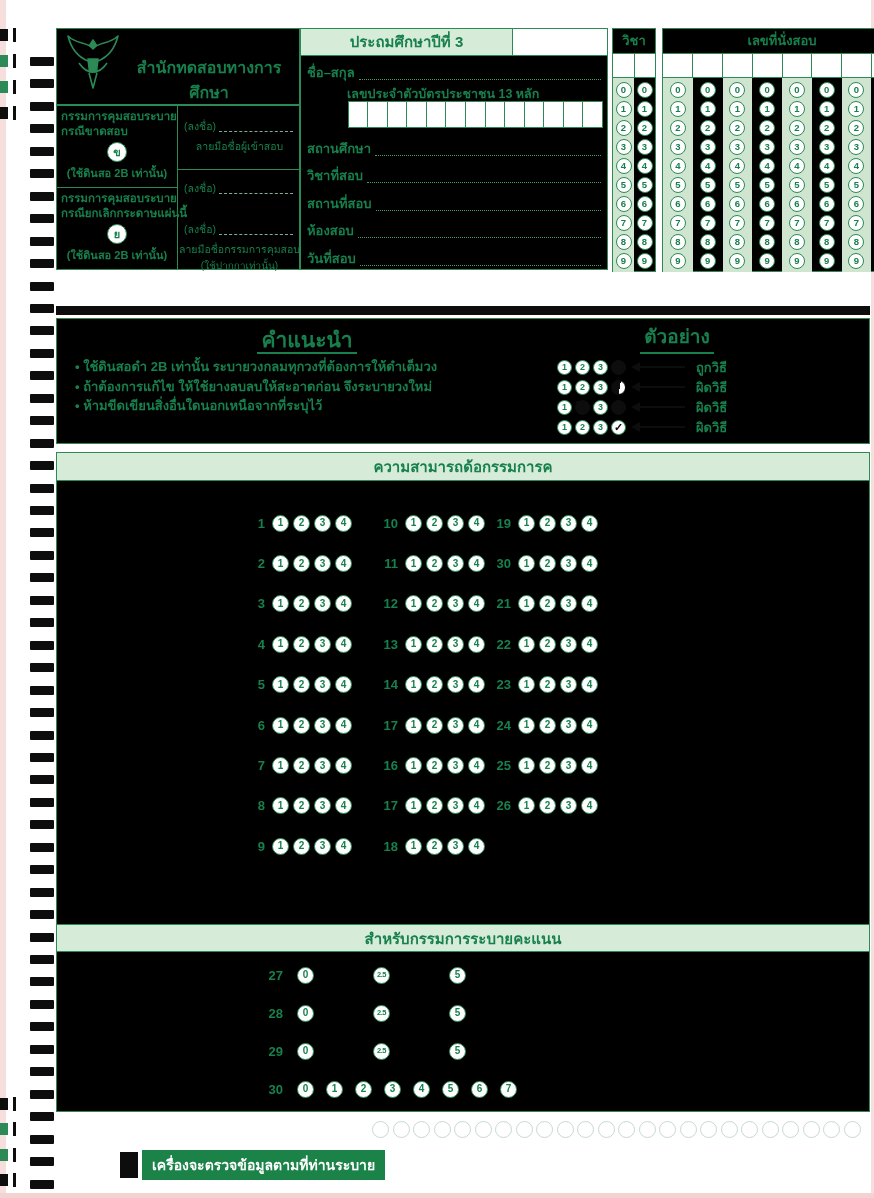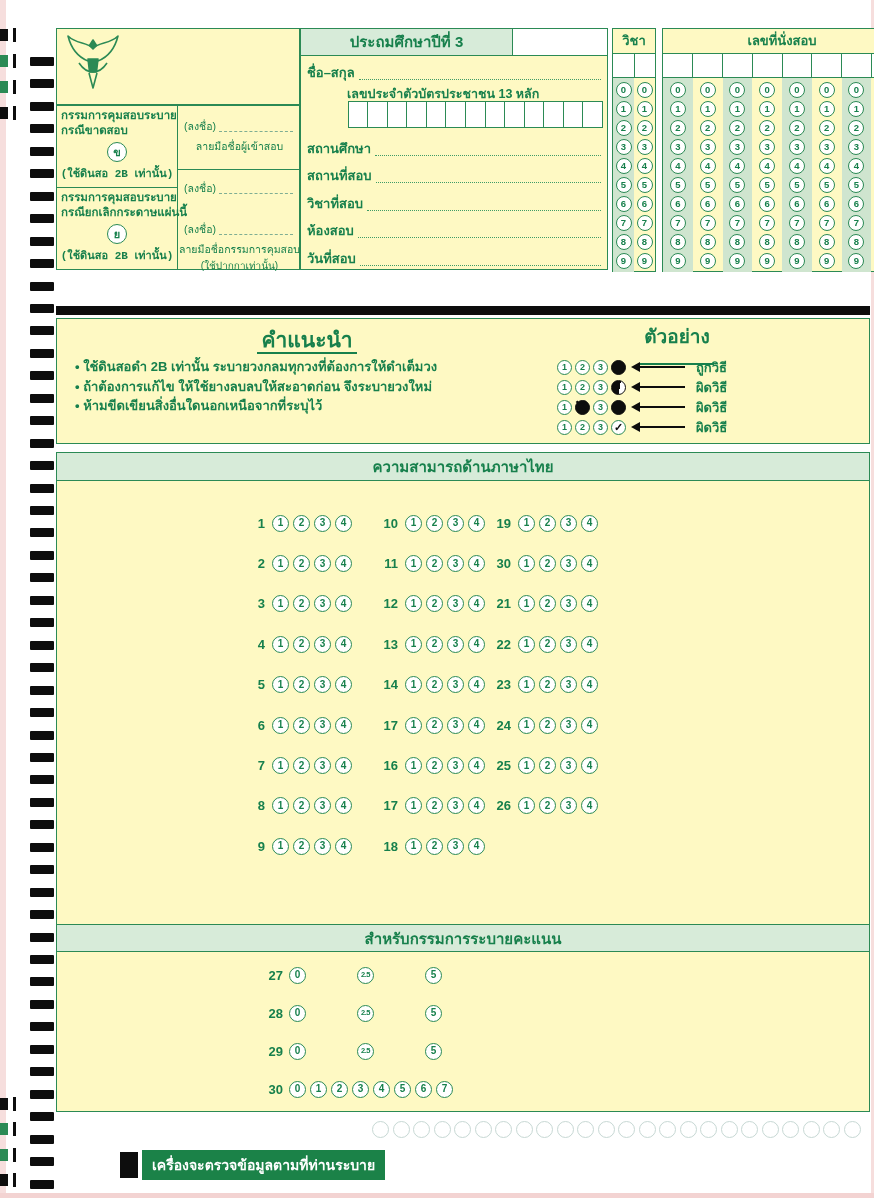--- a/index.html
+++ b/index.html
@@ -6,21 +6,21 @@
     --g:#2b8a55;        
     --gt:#17804c;       
     --lg:#d7ebd9;       
     --shade:#cfe5cf;    
     --ink:#0d0d0d;
   }
   html,body{margin:0;padding:0;background:#fff;}
   #sheet{position:relative;width:874px;height:1198px;background:#ffffff;overflow:hidden;
          font-family:"Liberation Sans",sans-serif;color:var(--gt);}
   .abs{position:absolute;box-sizing:border-box;}
-  .box{position:absolute;box-sizing:border-box;border:1.5px solid var(--g);background:#fef9c3;}
+  .box{position:absolute;box-sizing:border-box;border:1.5px solid var(--g);background:#000000;}
 
   
   .edge-left{left:0;top:0;width:6px;height:1198px;background:#f6dedd;}
   .edge-right{left:871px;top:0;width:3px;height:1198px;background:#f6dedd;}
   .edge-bottom{left:0;top:1193px;width:874px;height:5px;background:#f3d3d2;}
 
   
   .tmark{position:absolute;left:30px;width:24px;height:9px;background:var(--ink);border-radius:1px;}
   .rmark{position:absolute;left:0;width:22px;height:14px;}
   .rsq{position:absolute;left:0;top:1px;width:8px;height:12px;}
@@ -30,21 +30,21 @@
   #orgBox{left:56px;top:28px;width:244px;height:77px;}
   .org-line1{position:absolute;left:66px;top:26px;width:172px;text-align:center;
              font-weight:bold;font-size:16px;color:var(--gt);}
   .org-line2{position:absolute;left:2px;bottom:4px;width:238px;text-align:center;
              font-weight:bold;font-size:12.5px;color:var(--gt);}
   #garuda{position:absolute;left:8px;top:4px;}
 
   
   #commWrap{left:56px;top:105px;width:244px;height:165px;}
   .cw-left{position:absolute;left:0;top:0;width:120px;height:100%;border-right:1.2px solid var(--g);}
-  .cw-cell{position:absolute;left:0;width:100%;box-sizing:border-box;text-align:center;font-family:Liberation Mono, monospace;}
+  .cw-cell{position:absolute;left:0;width:100%;box-sizing:border-box;text-align:center;}
   .cw-a{top:0;height:82px;border-bottom:1.2px solid var(--g);}
   .cw-b{top:82px;height:80px;}
   .cw-lines{text-align:left;padding:3px 0 0 4px;font-weight:bold;font-size:11.5px;line-height:1.3;color:var(--gt);white-space:nowrap;}
   .cw-bubble{display:inline-flex;align-items:center;justify-content:center;width:18px;height:18px;
              border:1.5px solid var(--g);border-radius:50%;font-size:11px;font-weight:bold;color:var(--gt);
              margin:3px auto 2px auto;background:#fff;}
   .cw-note{font-size:11px;color:var(--gt);font-weight:bold;}
   .cw-right{position:absolute;left:121px;top:0;width:123px;height:100%;}
   .sig-top{position:absolute;left:0;top:0;width:100%;height:64px;border-bottom:1.2px solid var(--g);box-sizing:border-box;}
   .sig-bottom{position:absolute;left:0;top:64px;width:100%;height:101px;box-sizing:border-box;}
@@ -92,21 +92,21 @@
   .black-bar{position:absolute;left:56px;top:306px;width:814px;height:9px;background:var(--ink);}
 
   
   #instBox{left:56px;top:318px;width:814px;height:126px;text-decoration:underline;}
   .inst-title{position:absolute;left:0;top:4px;width:500px;text-align:center;}
   .inst-title span{font-size:21px;font-weight:bold;color:var(--gt);border-bottom:2px solid var(--gt);padding:0 4px 1px 4px;}
   #bullets{position:absolute;left:18px;top:38px;width:480px;}
   .bullet-line{font-size:13px;color:var(--gt);line-height:19.5px;font-weight:bold;white-space:nowrap;}
   .inst-right{position:absolute;left:500px;top:2px;width:310px;}
   .ex-title{width:160px;margin-left:40px;text-align:center;}
-  .ex-title span{font-size:19px;font-weight:bold;color:var(--gt);border-bottom:2px solid var(--gt);padding:0 4px 16px 4px;}
+  .ex-title span{font-size:19px;font-weight:bold;color:var(--gt);border-bottom:2px solid var(--gt);padding:0 4px 5px 4px;}
   #examples{margin-top:6px;}
   .ex-row{display:flex;align-items:center;height:20px;gap:3px;}
   .exb{width:15px;height:15px;font-size:9px;}
   .b-fill{background:var(--ink);border-color:var(--ink);}
   .b-half{background:linear-gradient(100deg,var(--ink) 58%,#fff 58%);border-color:var(--ink);}
   .b-x::after{content:'\2715';position:absolute;left:-2px;top:-3px;font-size:17px;color:var(--ink);font-weight:bold;}
   .b-check{color:var(--ink);font-size:11px;border-color:var(--g);}
   .ex-arrow{position:relative;width:46px;height:2px;background:var(--ink);margin:0 8px 0 10px;flex:none;}
   .ex-arrow::before{content:'';position:absolute;left:-8px;top:-4px;border-top:5px solid transparent;
                     border-bottom:5px solid transparent;border-right:9px solid var(--ink);}
@@ -117,21 +117,21 @@
   .section-bar{position:absolute;left:0;width:100%;height:28px;background:var(--lg);
                border-bottom:1.5px solid var(--g);box-sizing:border-box;text-align:center;
                font-weight:bold;font-size:15px;line-height:27px;color:var(--gt);}
   #thaiBar{top:0;}
   #scoreBar{top:471px;border-top:1.5px solid var(--g);}
   .qcol{position:absolute;top:50px;}
   .q-row{display:flex;align-items:center;height:40.4px;gap:4px;}
   .q-no{display:inline-block;width:24px;text-align:right;font-weight:bold;font-size:13px;color:var(--gt);margin-right:3px;}
   .q-b{width:17px;height:17px;font-size:10px;}
   #scoringItems{position:absolute;left:196px;top:503px;}
-  .s-row{display:flex;align-items:center;height:38px;gap:4px;}
+  .s-row{display:flex;align-items:center;height:38px;gap:12px;}
   .s-row .q-no{width:30px;margin-right:2px;}
   .spread{margin-right:47px;}
   .small-txt{font-size:7.5px;letter-spacing:-0.5px;}
 
   
   #bottomCircles{position:absolute;left:372px;top:1121px;display:flex;gap:3.5px;}
   .bcircle{width:17px;height:17px;border:1.6px solid #c7d8d4;border-radius:50%;background:#fff;box-sizing:border-box;flex:none;}
   .black-square{position:absolute;left:120px;top:1152px;width:18px;height:26px;background:var(--ink);}
   .machine-label{position:absolute;left:142px;top:1150px;height:30px;line-height:30px;background:#1b8248;
                  color:#fff;font-weight:bold;font-size:14px;padding:0 10px;}
@@ -236,20 +236,21 @@
     <svg id="garuda" width="56" height="60" viewBox="0 0 56 60">
       <g fill="none" stroke="#2b8a55" stroke-width="1.6" stroke-linejoin="round">
         <path d="M28 7 l3.5 5.5 -3.5 3.5 -3.5 -3.5 z" fill="#2b8a55"></path>
         <path d="M28 15 C21 9 11 11 3 3 C6 15 13 24 23 28"></path>
         <path d="M28 15 C35 9 45 11 53 3 C50 15 43 24 33 28"></path>
         <path d="M23 26 h10 l-1.5 13 h-7 z" fill="#2b8a55"></path>
         <path d="M24 40 l4 15 4 -15"></path>
         <path d="M14 30 c4 6 9 9 14 9 c5 0 10 -3 14 -9"></path>
       </g>
     </svg>
+    <div class="org-line1">สำนักทดสอบทางการศึกษา</div>
   </div>
 
   <div class="box" id="commWrap">
     <div class="cw-left">
       <div class="cw-cell cw-a">
         <div class="cw-lines">
           <div>กรรมการคุมสอบระบาย</div>
           <div>กรณีขาดสอบ</div>
         </div>
         <span class="cw-bubble">ข</span>
@@ -311,25 +312,25 @@
         <span class="id-cell"></span>
         <span class="id-cell"></span>
         <span class="id-cell"></span>
       </div>
     <div id="fieldRows">
         <div class="f-row">
           <span class="f-label">สถานศึกษา</span>
           <span class="dotl"></span>
         </div>
         <div class="f-row">
+          <span class="f-label">วิชาที่สอบ</span>
+          <span class="dotl"></span>
+        </div>
+        <div class="f-row">
           <span class="f-label">สถานที่สอบ</span>
-          <span class="dotl"></span>
-        </div>
-        <div class="f-row">
-          <span class="f-label">วิชาที่สอบ</span>
           <span class="dotl"></span>
         </div>
         <div class="f-row">
           <span class="f-label">ห้องสอบ</span>
           <span class="dotl"></span>
         </div>
         <div class="f-row">
           <span class="f-label">วันที่สอบ</span>
           <span class="dotl"></span>
         </div>
@@ -524,21 +525,21 @@
             <span class="bubble exb">3</span>
             <span class="bubble exb b-check">✓</span>
             <span class="ex-arrow"></span>
             <span class="ex-label">ผิดวิธี</span>
           </div>
         </div>
     </div>
   </div>
 
   <div class="box" id="mainBox">
-    <div class="section-bar" id="thaiBar">ความสามารถด้านภาษาไทย</div>
+    <div class="section-bar" id="thaiBar">ความสามารถด้อกรรมการค</div>
     <div id="questions">
         <div class="qcol" style="left: 184px;">
           <div class="q-row">
             <span class="q-no">1</span>
             <span class="bubble q-b">1</span>
             <span class="bubble q-b">2</span>
             <span class="bubble q-b">3</span>
             <span class="bubble q-b">4</span>
           </div>
           <div class="q-row">

